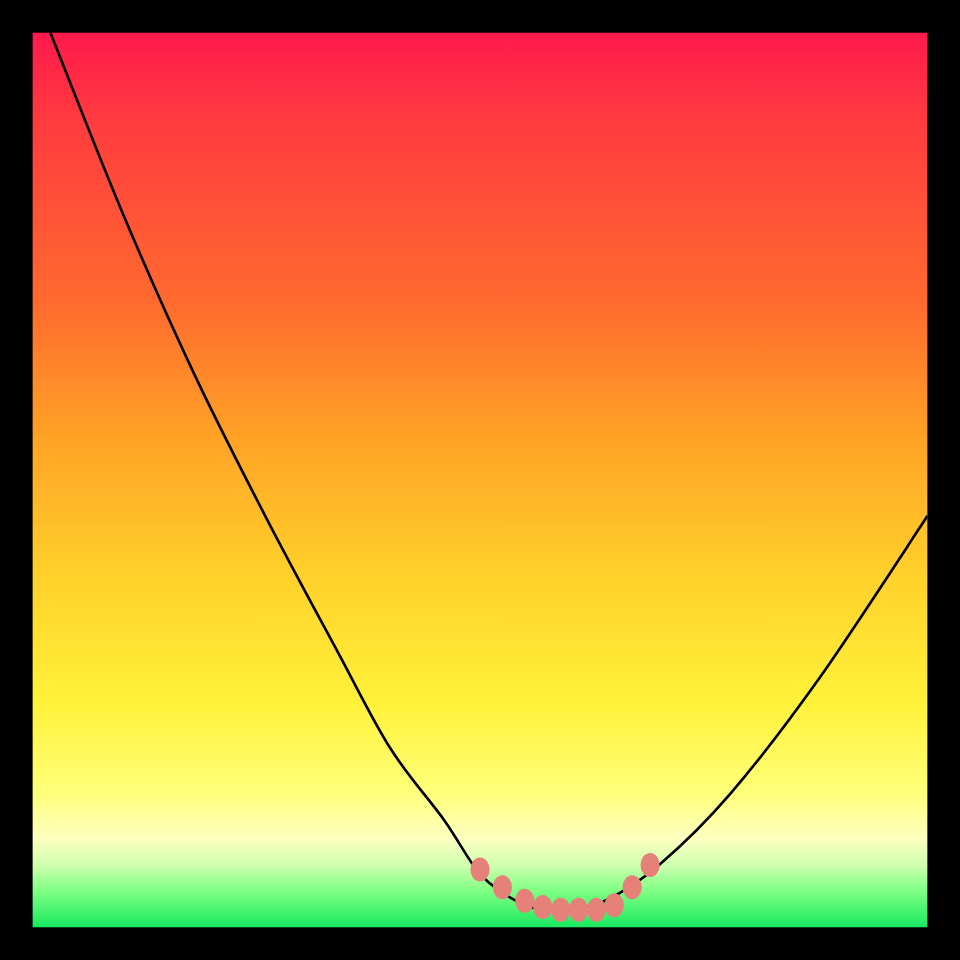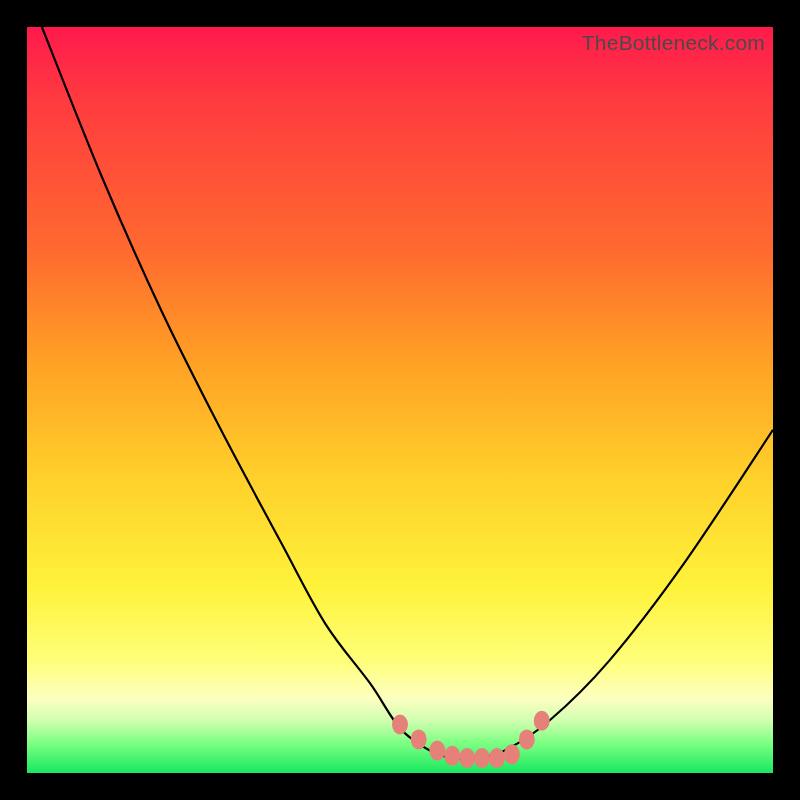--- a/index.html
+++ b/index.html
@@ -90,15 +90,14 @@
           <ellipse class="blob" cx="425.21999999999997" cy="728.842" rx="8" ry="10"></ellipse>
           <ellipse class="blob" cx="440.14" cy="731.08" rx="8" ry="10"></ellipse>
           <ellipse class="blob" cx="455.06" cy="731.08" rx="8" ry="10"></ellipse>
           <ellipse class="blob" cx="469.98" cy="731.08" rx="8" ry="10"></ellipse>
           <ellipse class="blob" cx="484.90000000000003" cy="727.35" rx="8" ry="10"></ellipse>
           <ellipse class="blob" cx="499.82000000000005" cy="712.43" rx="8" ry="10"></ellipse>
           <ellipse class="blob" cx="514.74" cy="693.78" rx="8" ry="10"></ellipse>
         </g>
     </svg>
 
-    <div class="watermark">TheBottleneck.com</div>
   </div>
 </div>
 
 </body></html>

